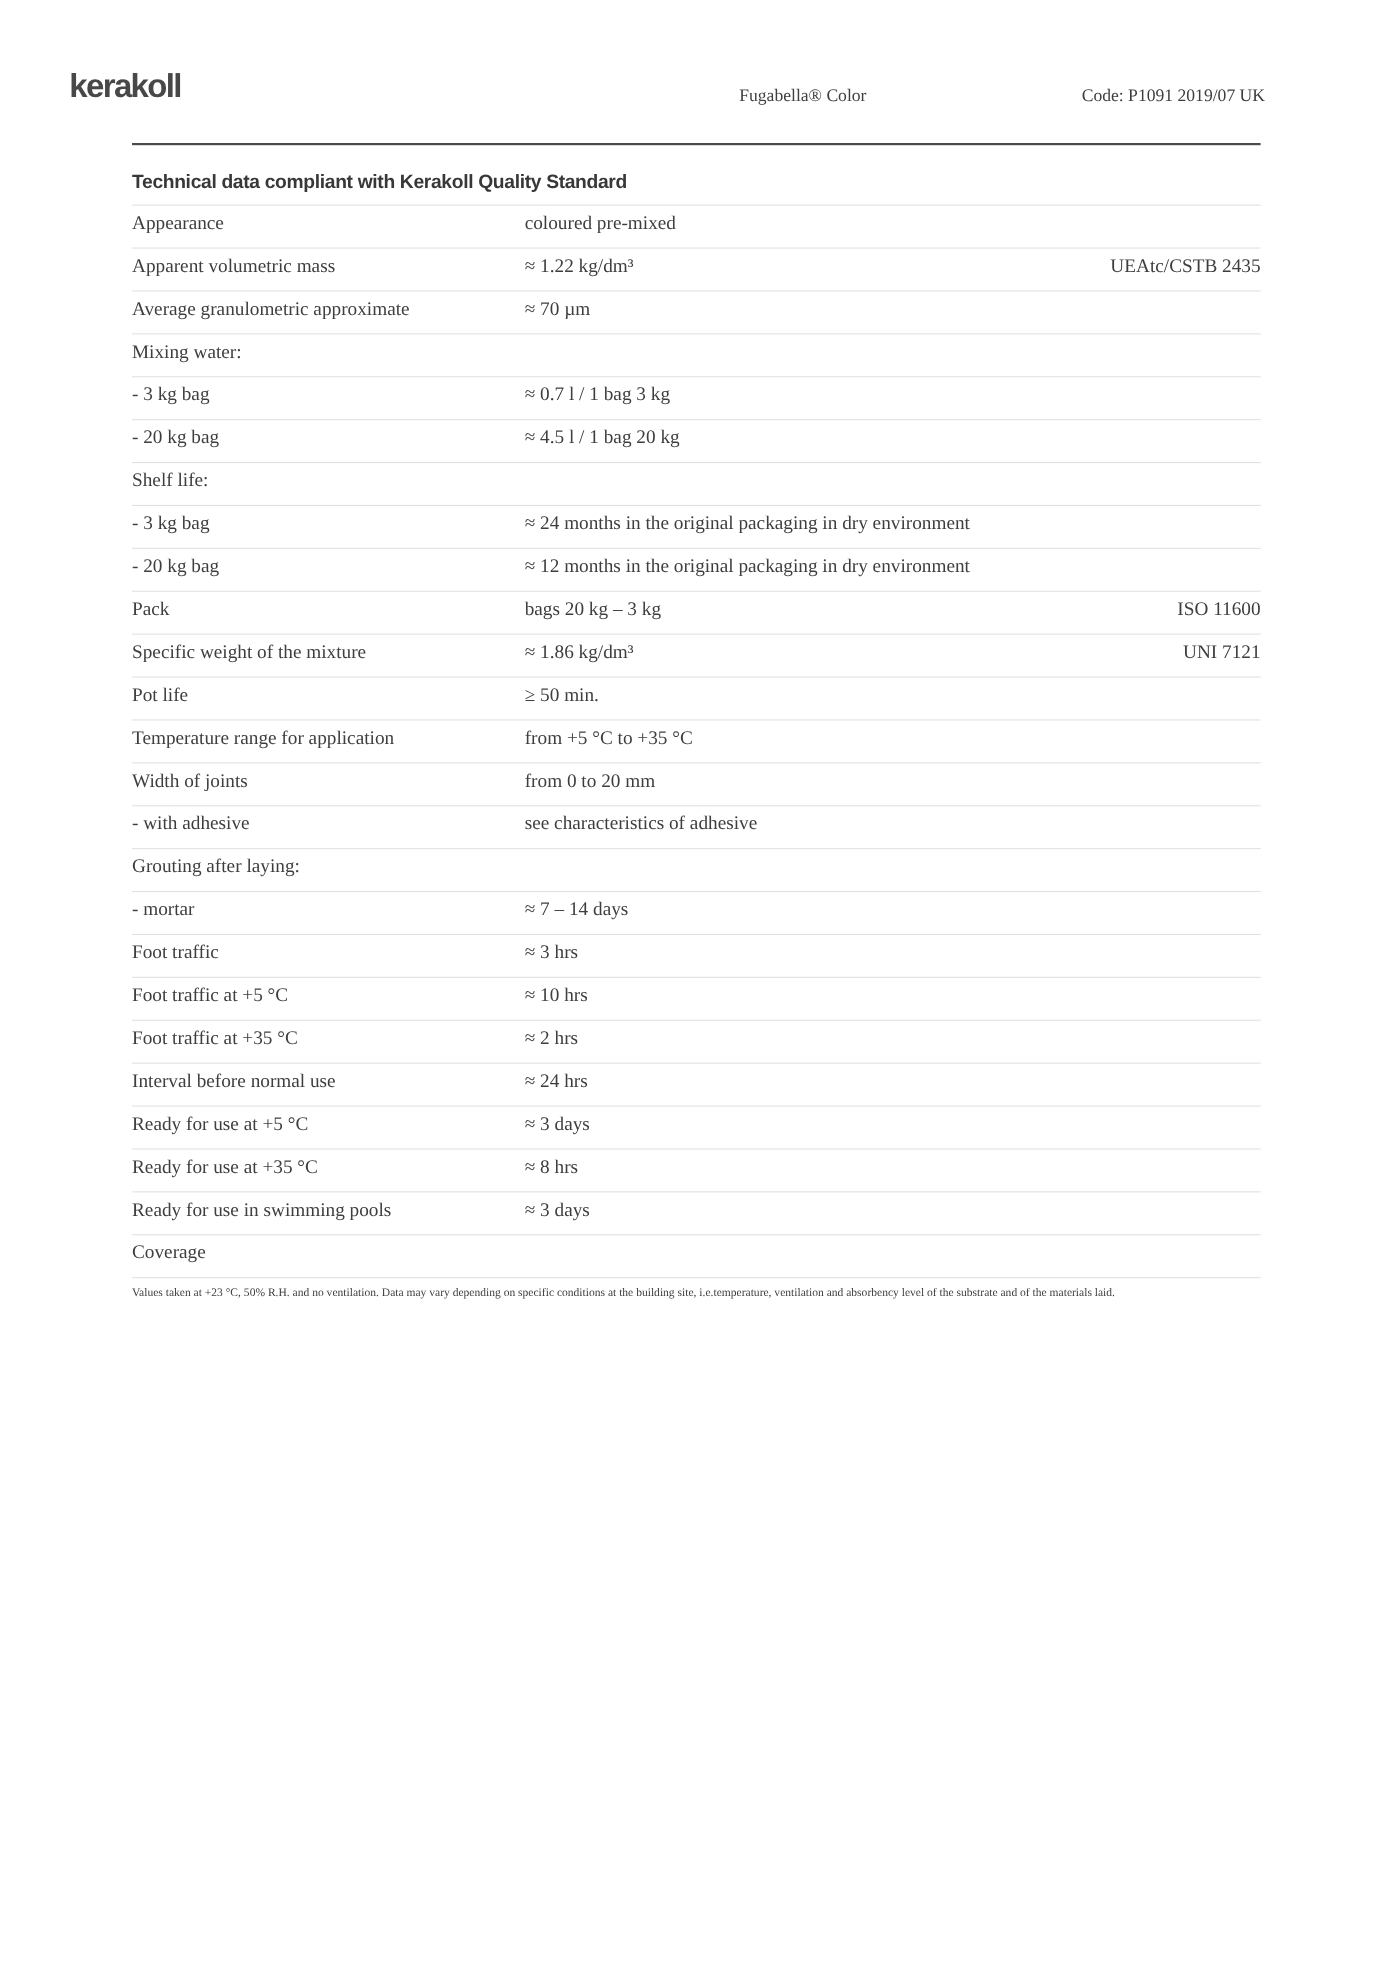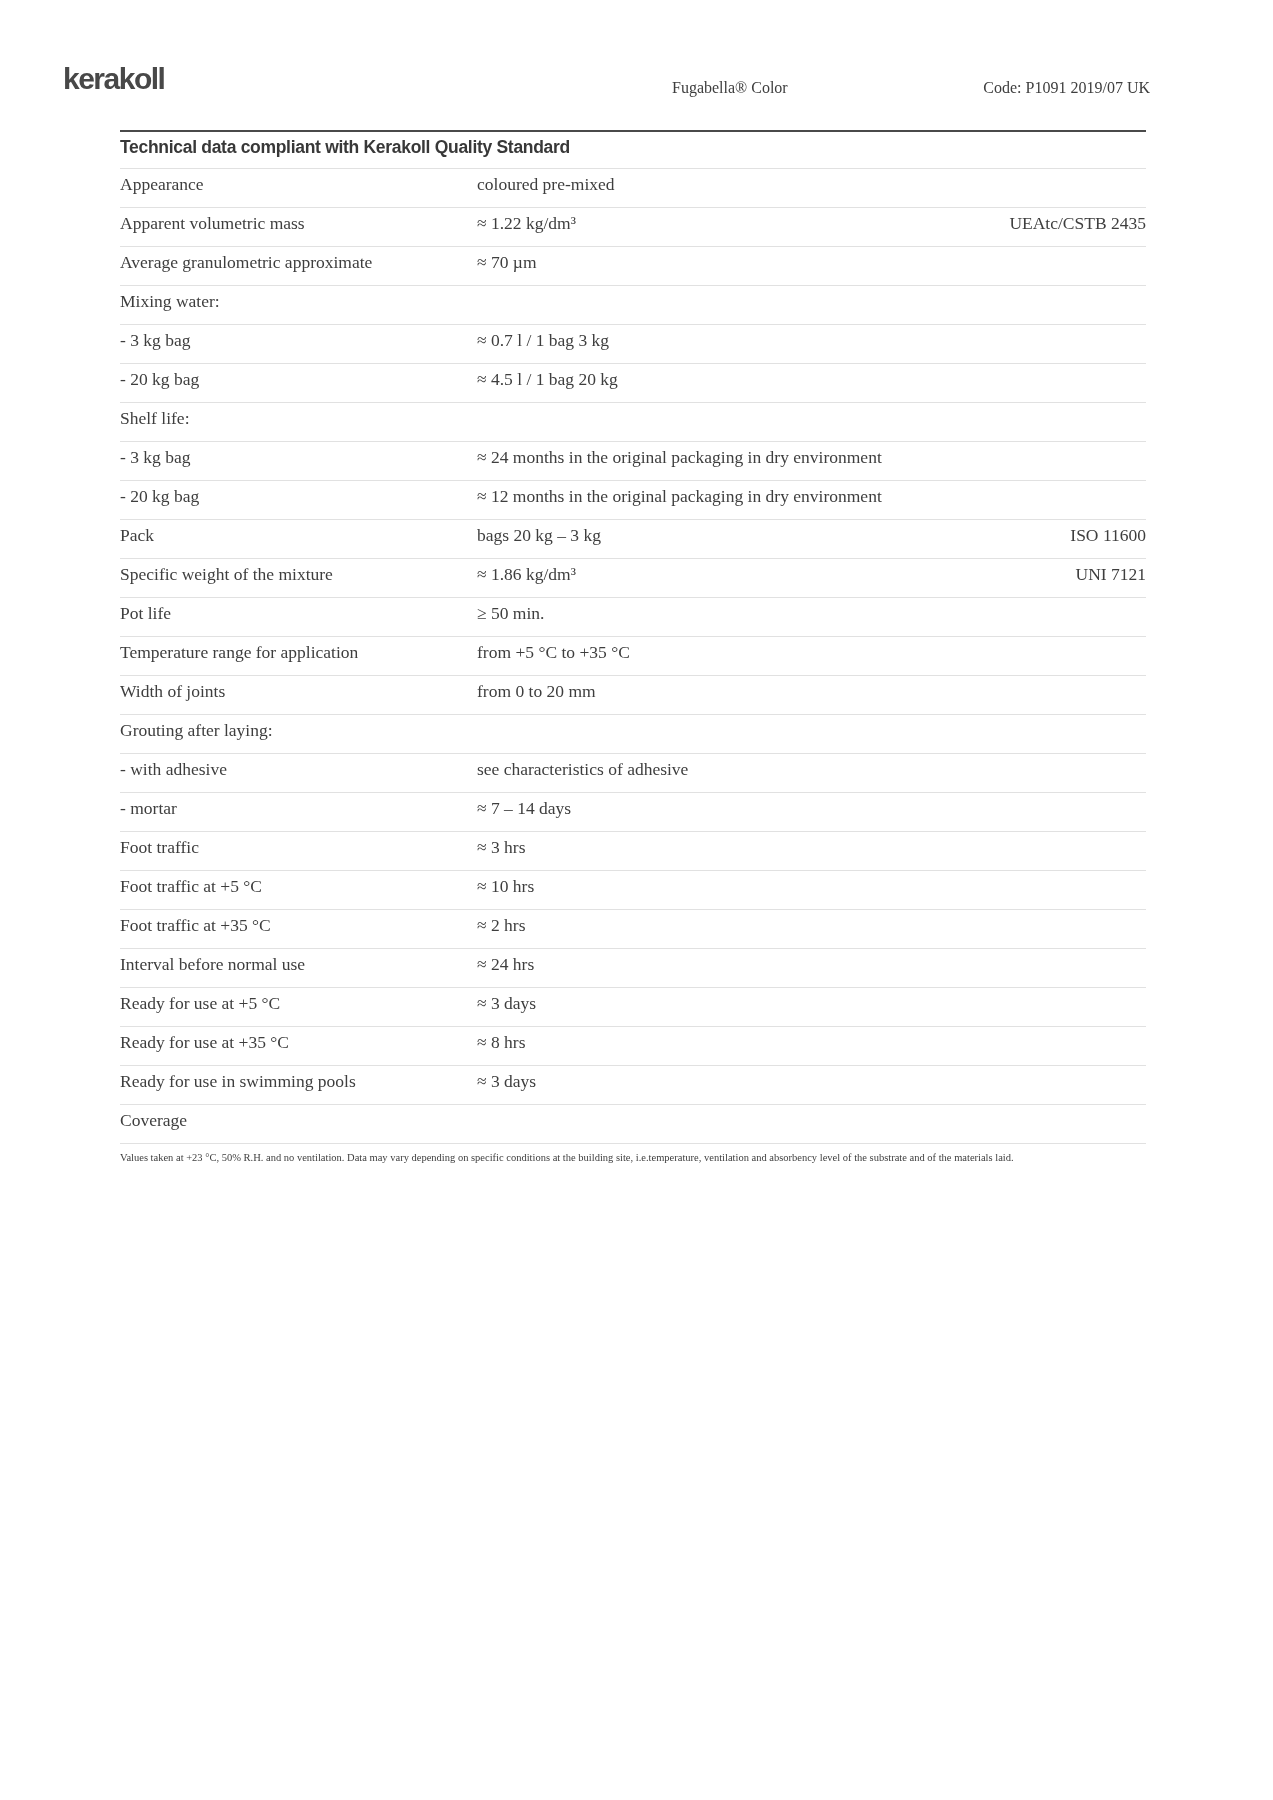--- a/index.html
+++ b/index.html
@@ -59,21 +59,21 @@
     left: 120px;
     width: 1026px;
     border-top: 2px solid #4a4a4a;
   }
   .table-title {
     font-family: "Liberation Sans", sans-serif;
     font-weight: 700;
     font-size: 17.5px;
     letter-spacing: -0.3px;
     color: #383838;
-    padding: 5px 0 10px 0;
+    padding: 23px 0 10px 0;
     border-bottom: 1px solid #e1e1e1;
   }
   .row {
     display: flex;
     align-items: flex-start;
     min-height: 38px;
     padding: 0;
     border-bottom: 1px solid #e1e1e1;
     font-size: 17.5px;
     line-height: 22px;
@@ -194,28 +194,28 @@
     <div class="c3"></div>
   </div>
 
   <div class="row">
     <div class="c1">Width of joints</div>
     <div class="c2">from 0 to 20 mm</div>
     <div class="c3"></div>
   </div>
 
   <div class="row">
+    <div class="c1">- with adhesive</div>
+    <div class="c2">see characteristics of adhesive</div>
+    <div class="c3"></div>
+  </div>
+
+  <div class="row">
     <div class="c1">Grouting after laying:</div>
     <div class="c2"></div>
-    <div class="c3"></div>
-  </div>
-
-  <div class="row">
-    <div class="c1">- with adhesive</div>
-    <div class="c2">see characteristics of adhesive</div>
     <div class="c3"></div>
   </div>
 
   <div class="row">
     <div class="c1">- mortar</div>
     <div class="c2">≈ 7 – 14 days</div>
     <div class="c3"></div>
   </div>
 
   <div class="row">

